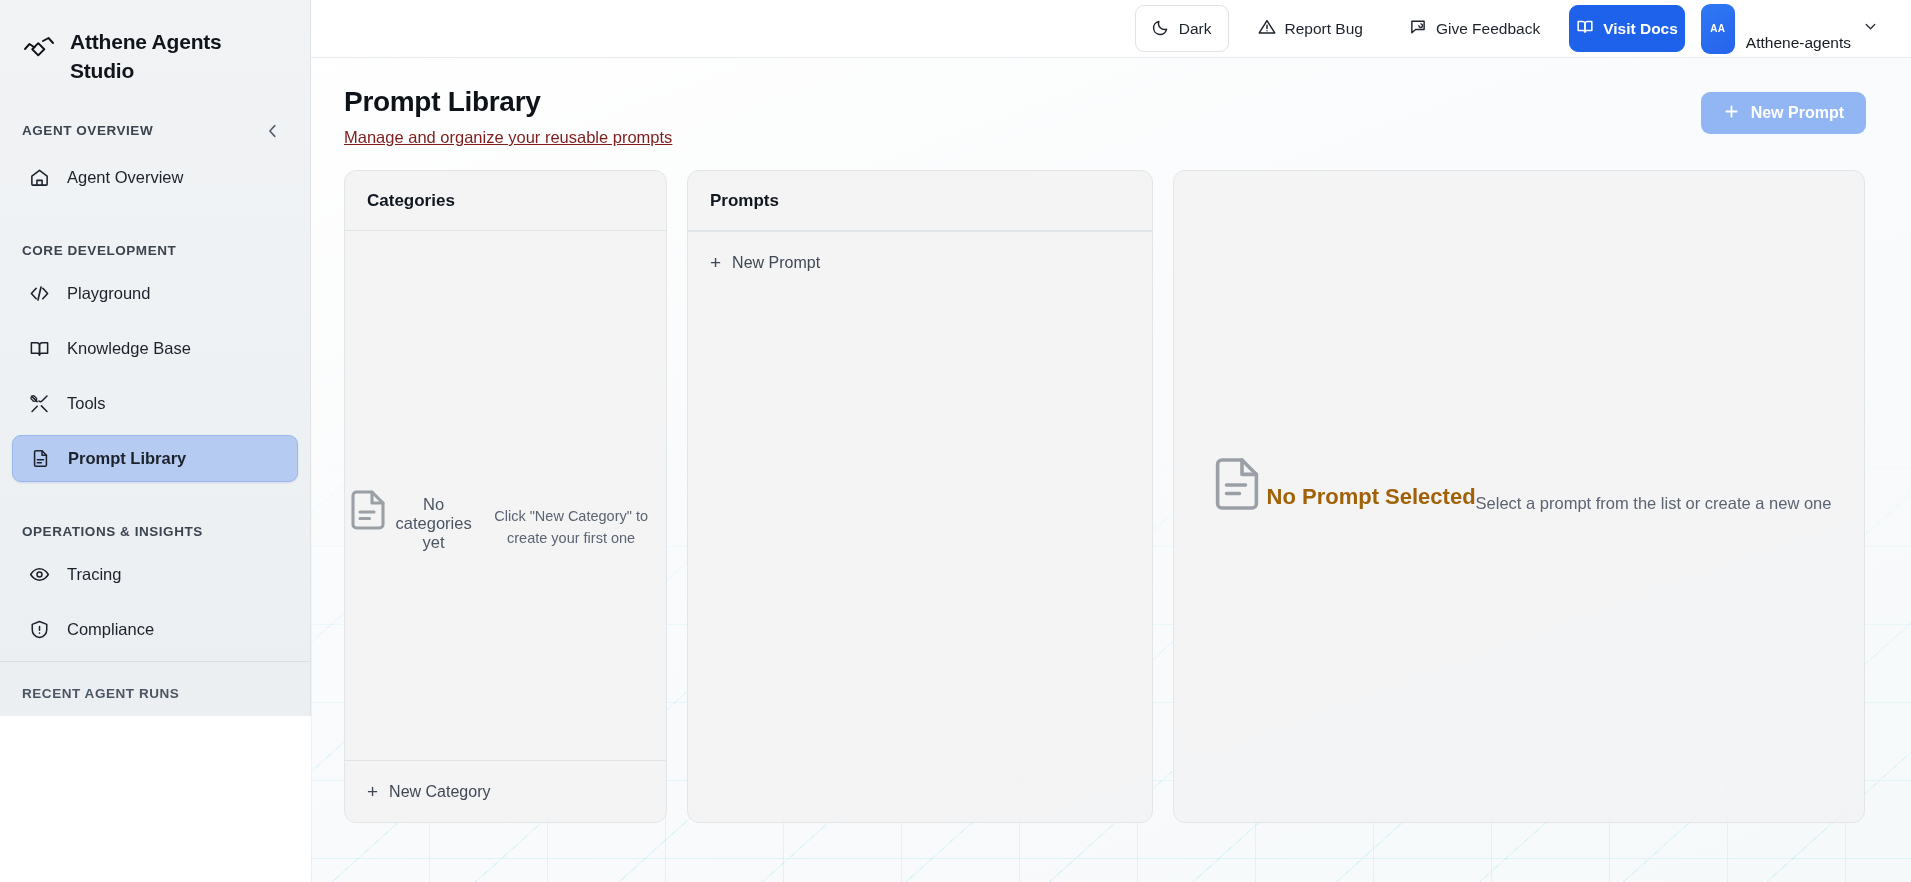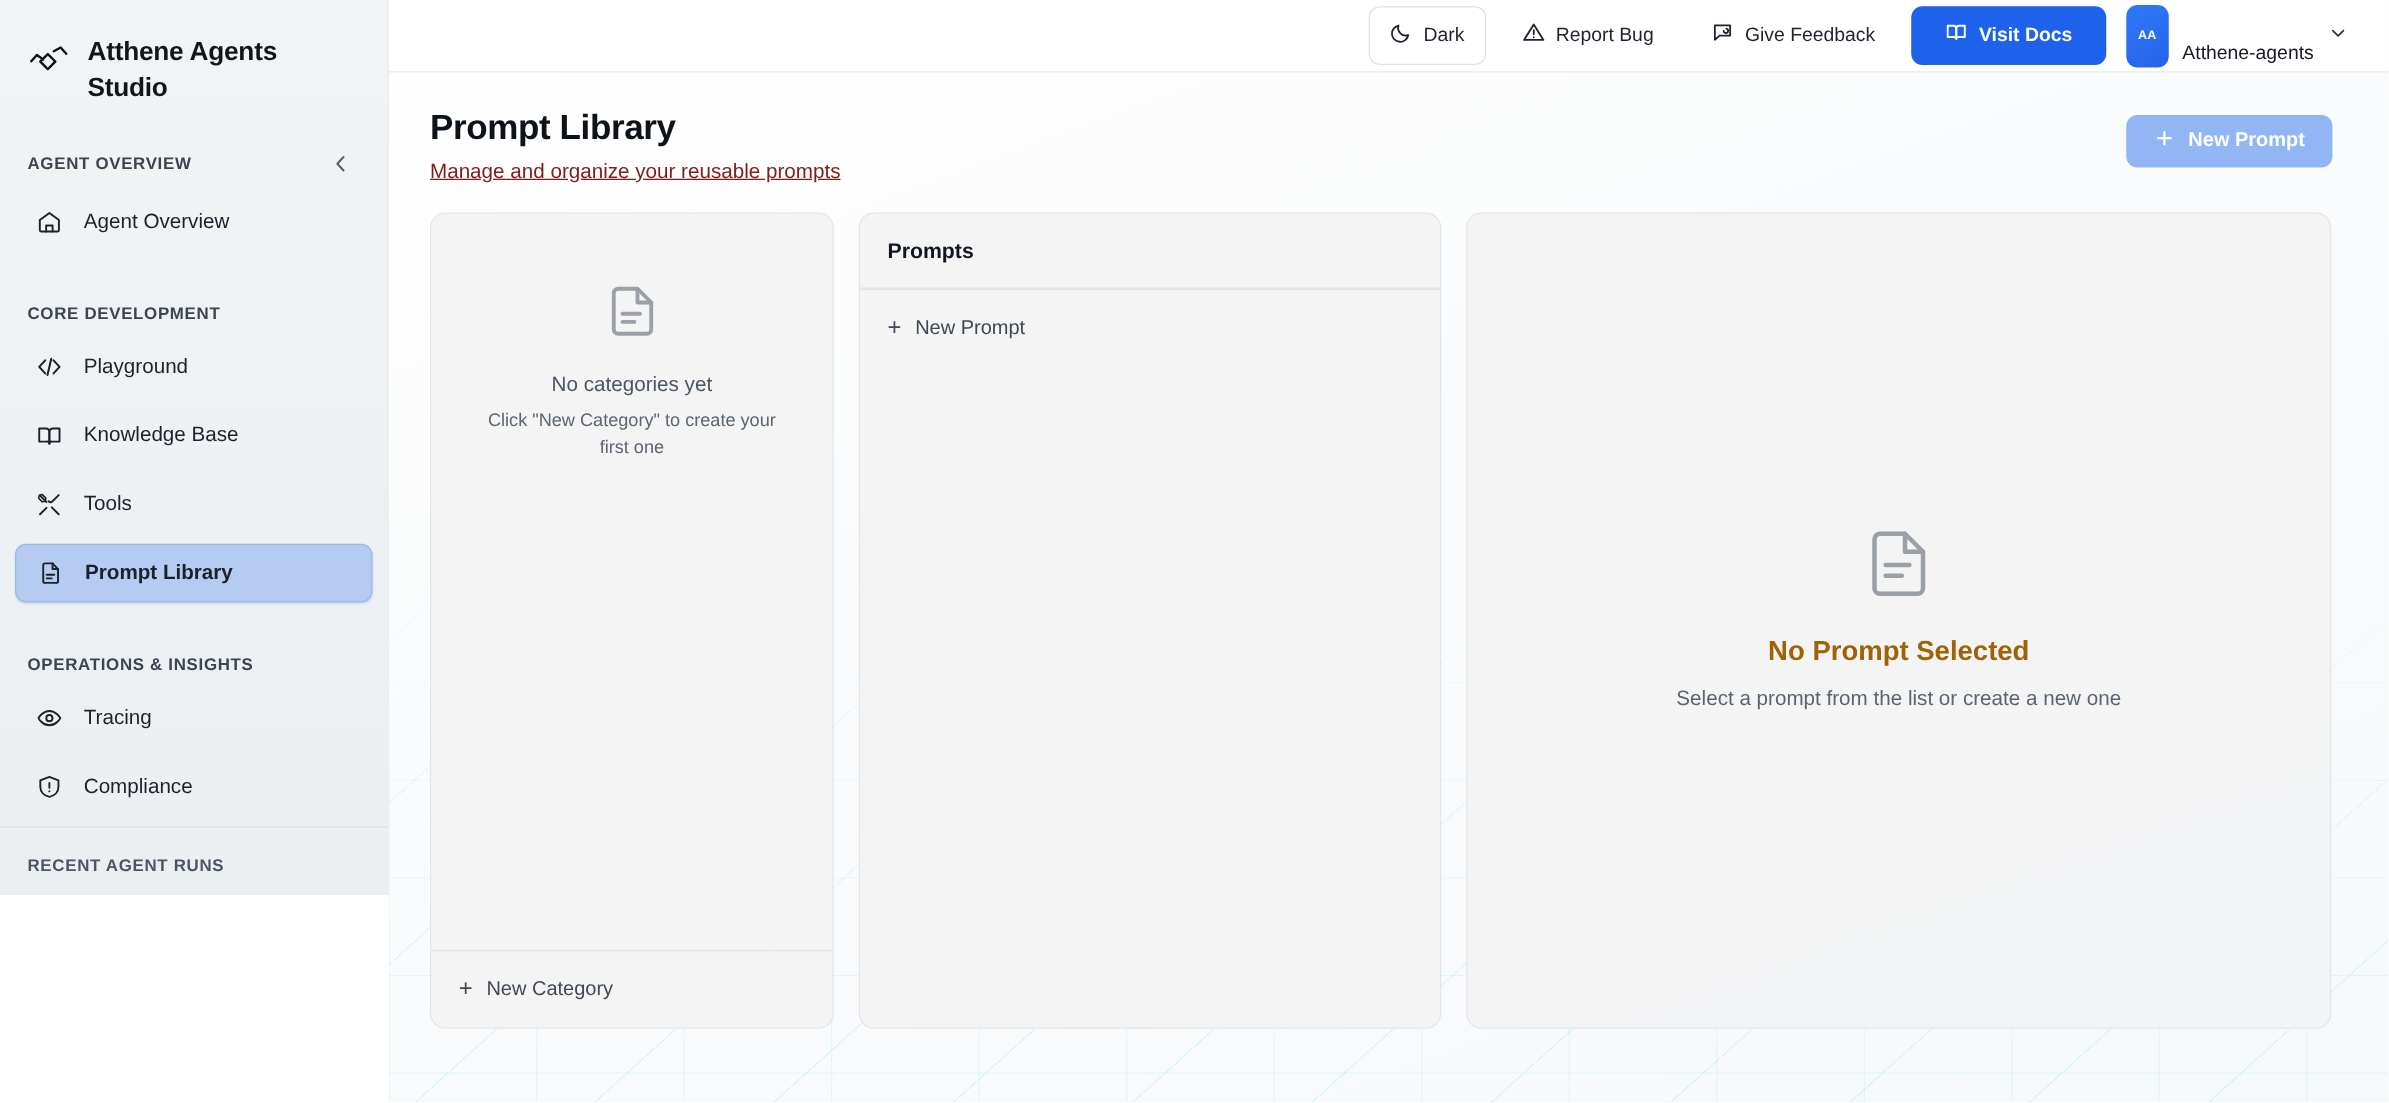--- a/index.html
+++ b/index.html
@@ -101,21 +101,21 @@
   .tb-btn {
     display: flex; align-items: center; gap: 9px;
     height: 47px; padding: 0 16px; border-radius: 9px;
     font-size: 15.5px; color: #1d232c; cursor: pointer;
     background: transparent; border: 1px solid transparent;
     white-space: nowrap;
   }
   .tb-btn.bordered { border: 1px solid #dfe3e8; background: #fff; }
   .tb-btn.primary {
     background: #1e62eb; color: #fff; font-weight: 700;
-    border-color: #1e62eb; padding: 0 26px;
+    border-color: #1e62eb; padding: 0 6px;
   }
   .tb-user {
     display: flex; align-items: center; gap: 11px;
     height: 40px; padding: 0 8px 0 4px; border-radius: 9px; cursor: pointer;
   }
   .avatar {
     width: 34px; height: 50px; border-radius: 9px;
     background: linear-gradient(145deg,#2f79f5,#2563eb);
     color: #fff; font-size: 10px; font-weight: 700;
     display: flex; align-items: center; justify-content: center;
@@ -158,21 +158,21 @@
   .panel.prompts { flex: 0 0 466px; }
   .panel.detail { flex: 1 1 auto; }
   .panel-head {
     height: 60px; flex: 0 0 60px;
     display: flex; align-items: center;
     padding: 0 22px;
     border-bottom: 1px solid #e1e4e7;
     font-size: 17px; font-weight: 700; color: #111720;
   }
   .panel-body {
-    flex: 1 1 auto; display: flex; flex-direction: column;
+    flex: 1 1 auto; display: flex; 
     align-items: center; justify-content: flex-start;
     padding-top: 55px; text-align: center;
   }
   .panel-body.center { justify-content: center; padding-top: 0; }
   .empty-icon { color: #9aa0a6; margin-bottom: 22px; }
   .empty-title { font-size: 16.5px; color: #4b5563; }
   .empty-title.big { font-size: 22px; font-weight: 700; color: #a16207; }
   .empty-sub { font-size: 14.5px; color: #5b6472; margin-top: 9px; line-height: 1.45; max-width: 250px; }
   .empty-sub.wide { max-width: 520px; font-size: 16.5px; margin-top: 14px; }
   .panel-foot {
@@ -367,20 +367,21 @@
               <path d="M10 4 V16 M4 10 H16"></path>
             </svg>
         </span>
         <span>New Prompt</span>
       </button>
     </div>
 
     <div class="panels">
 
       <div class="panel categories">
+        <div class="panel-head">Categories</div>
         <div class="panel-body">
           <span class="empty-icon">
             <svg viewBox="0 0 46 46" width="46" height="46" fill="none" stroke="currentColor" stroke-width="3.1" stroke-linecap="round" stroke-linejoin="round">
                 <path d="M27 5 H11.5 A3.5 3.5 0 0 0 8 8.5 v29 A3.5 3.5 0 0 0 11.5 41 h23 A3.5 3.5 0 0 0 38 37.5 V16 Z"></path>
                 <path d="M27 5 V16 h11"></path>
                 <path d="M15 25 h14 M15 31.5 h9.5"></path>
               </svg>
           </span>
           <div class="empty-title">No categories yet</div>
           <div class="empty-sub">Click "New Category" to create your first one</div>

